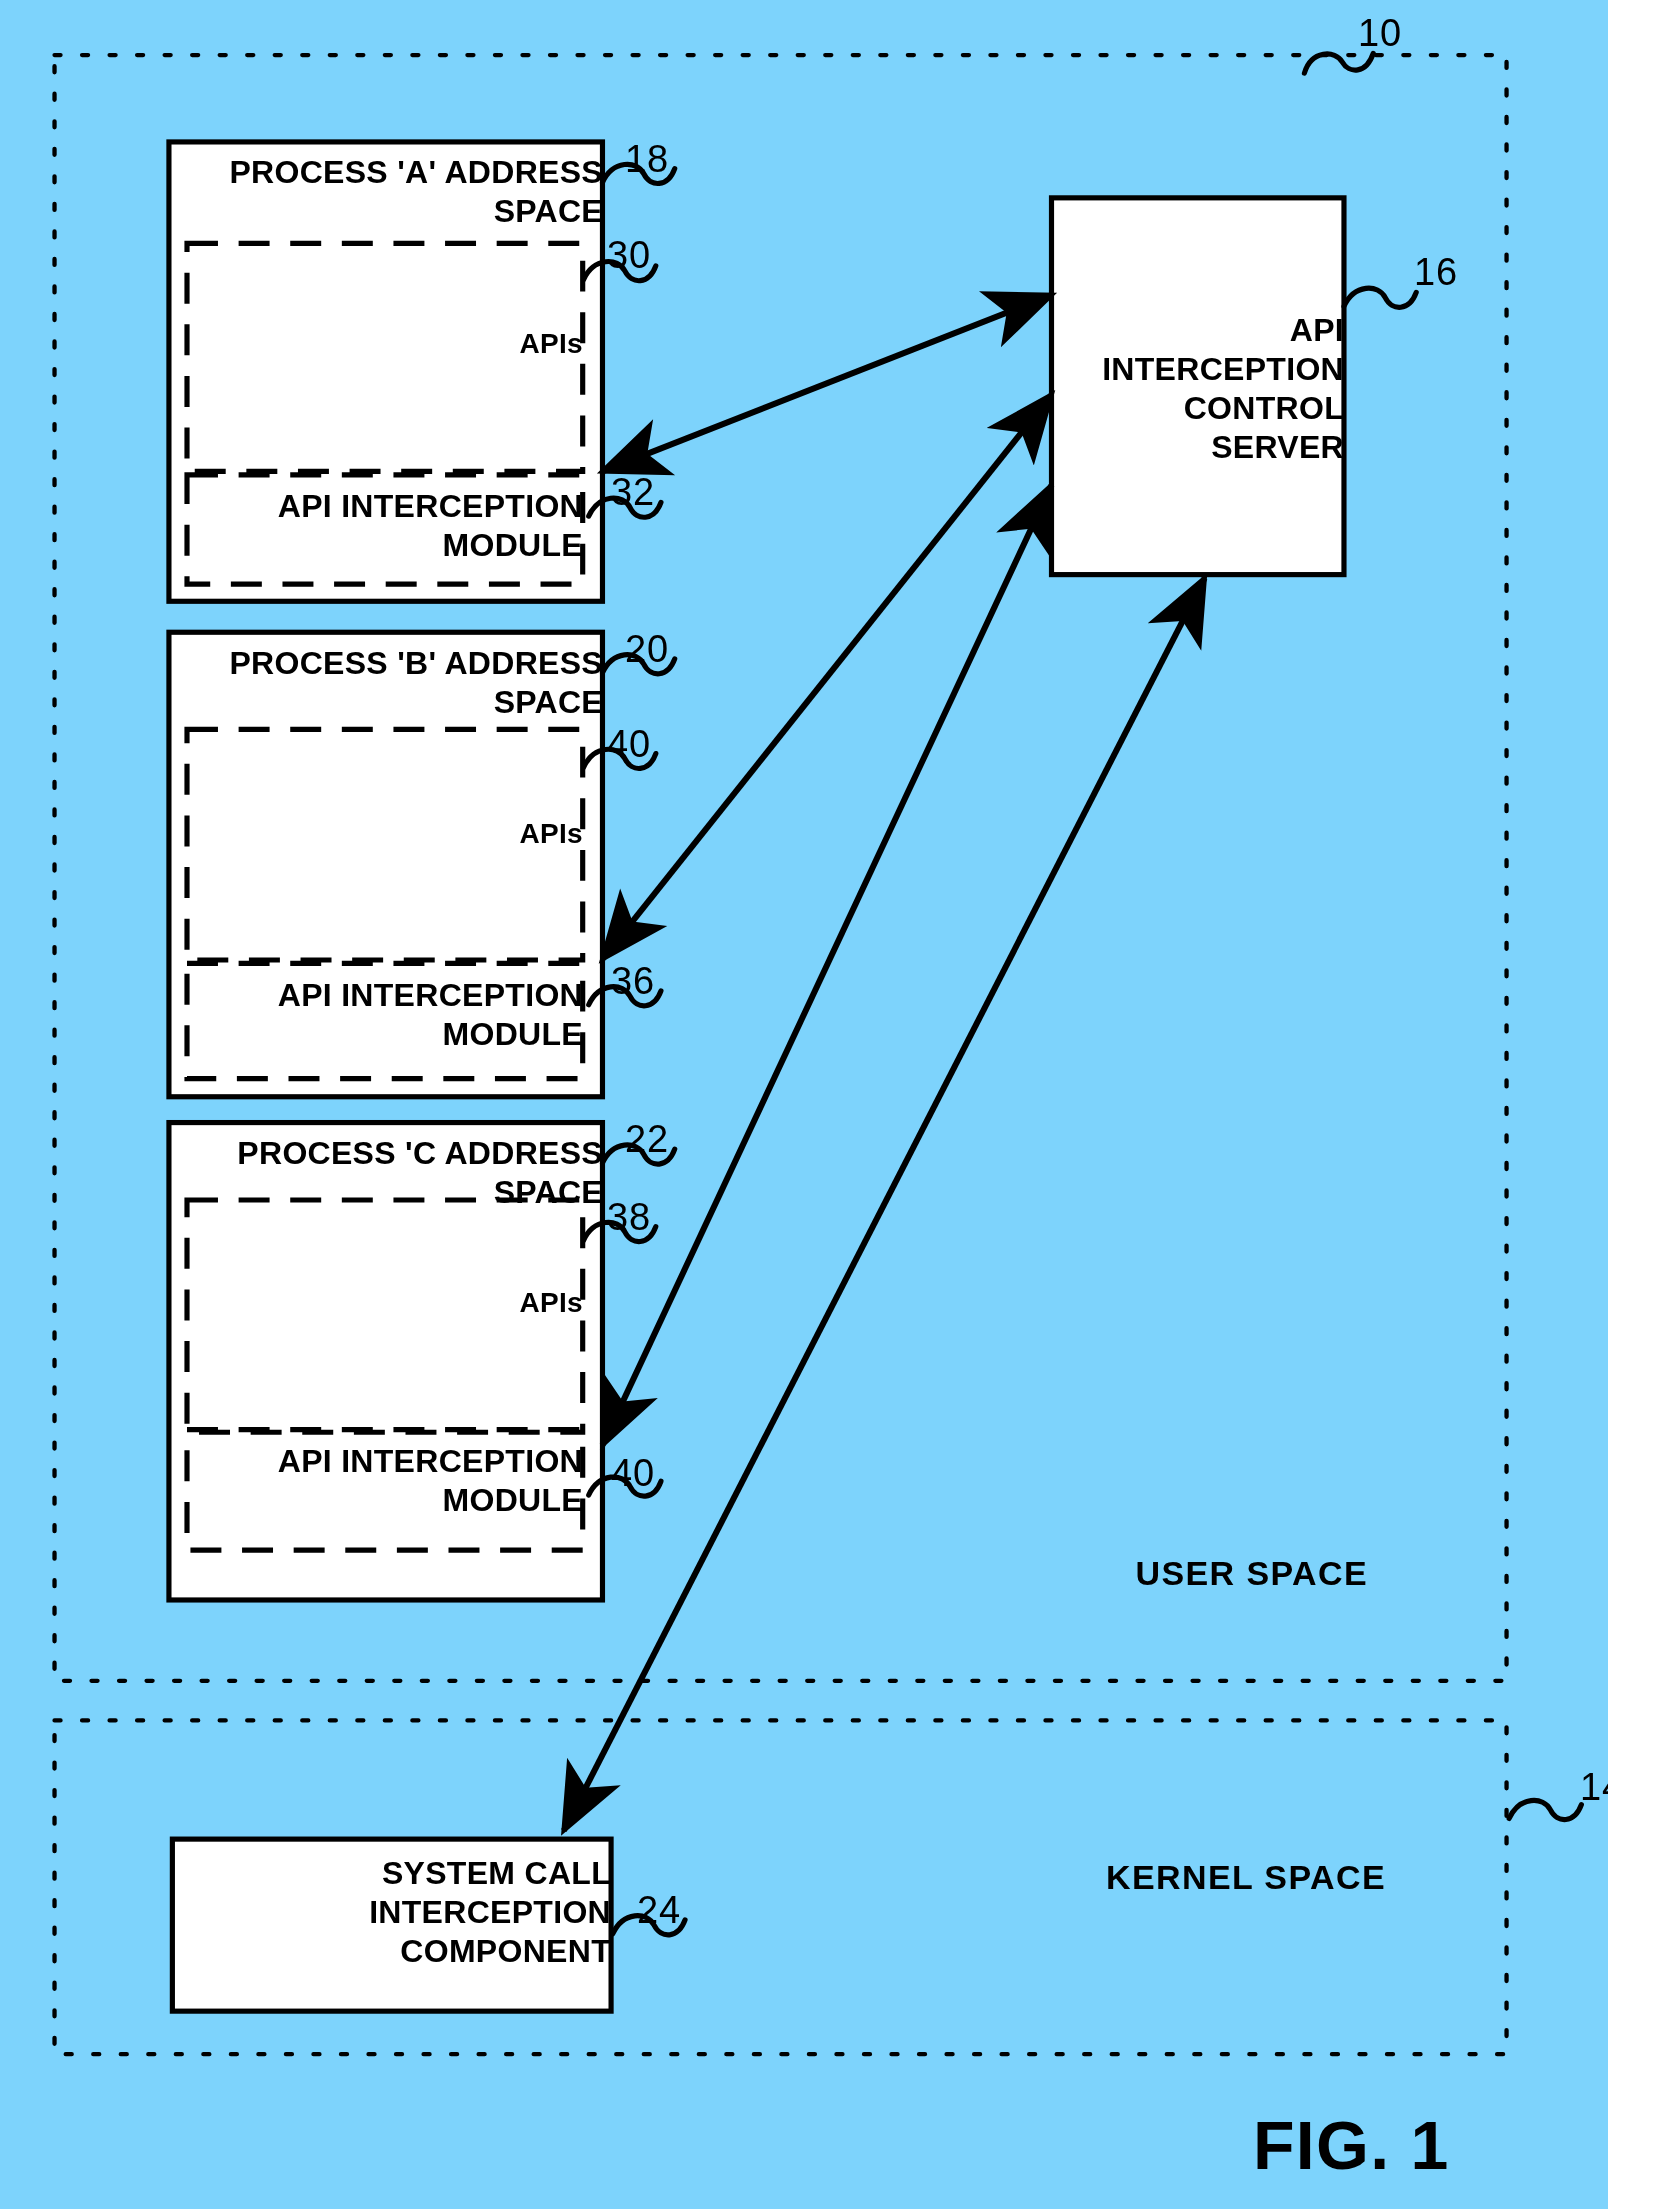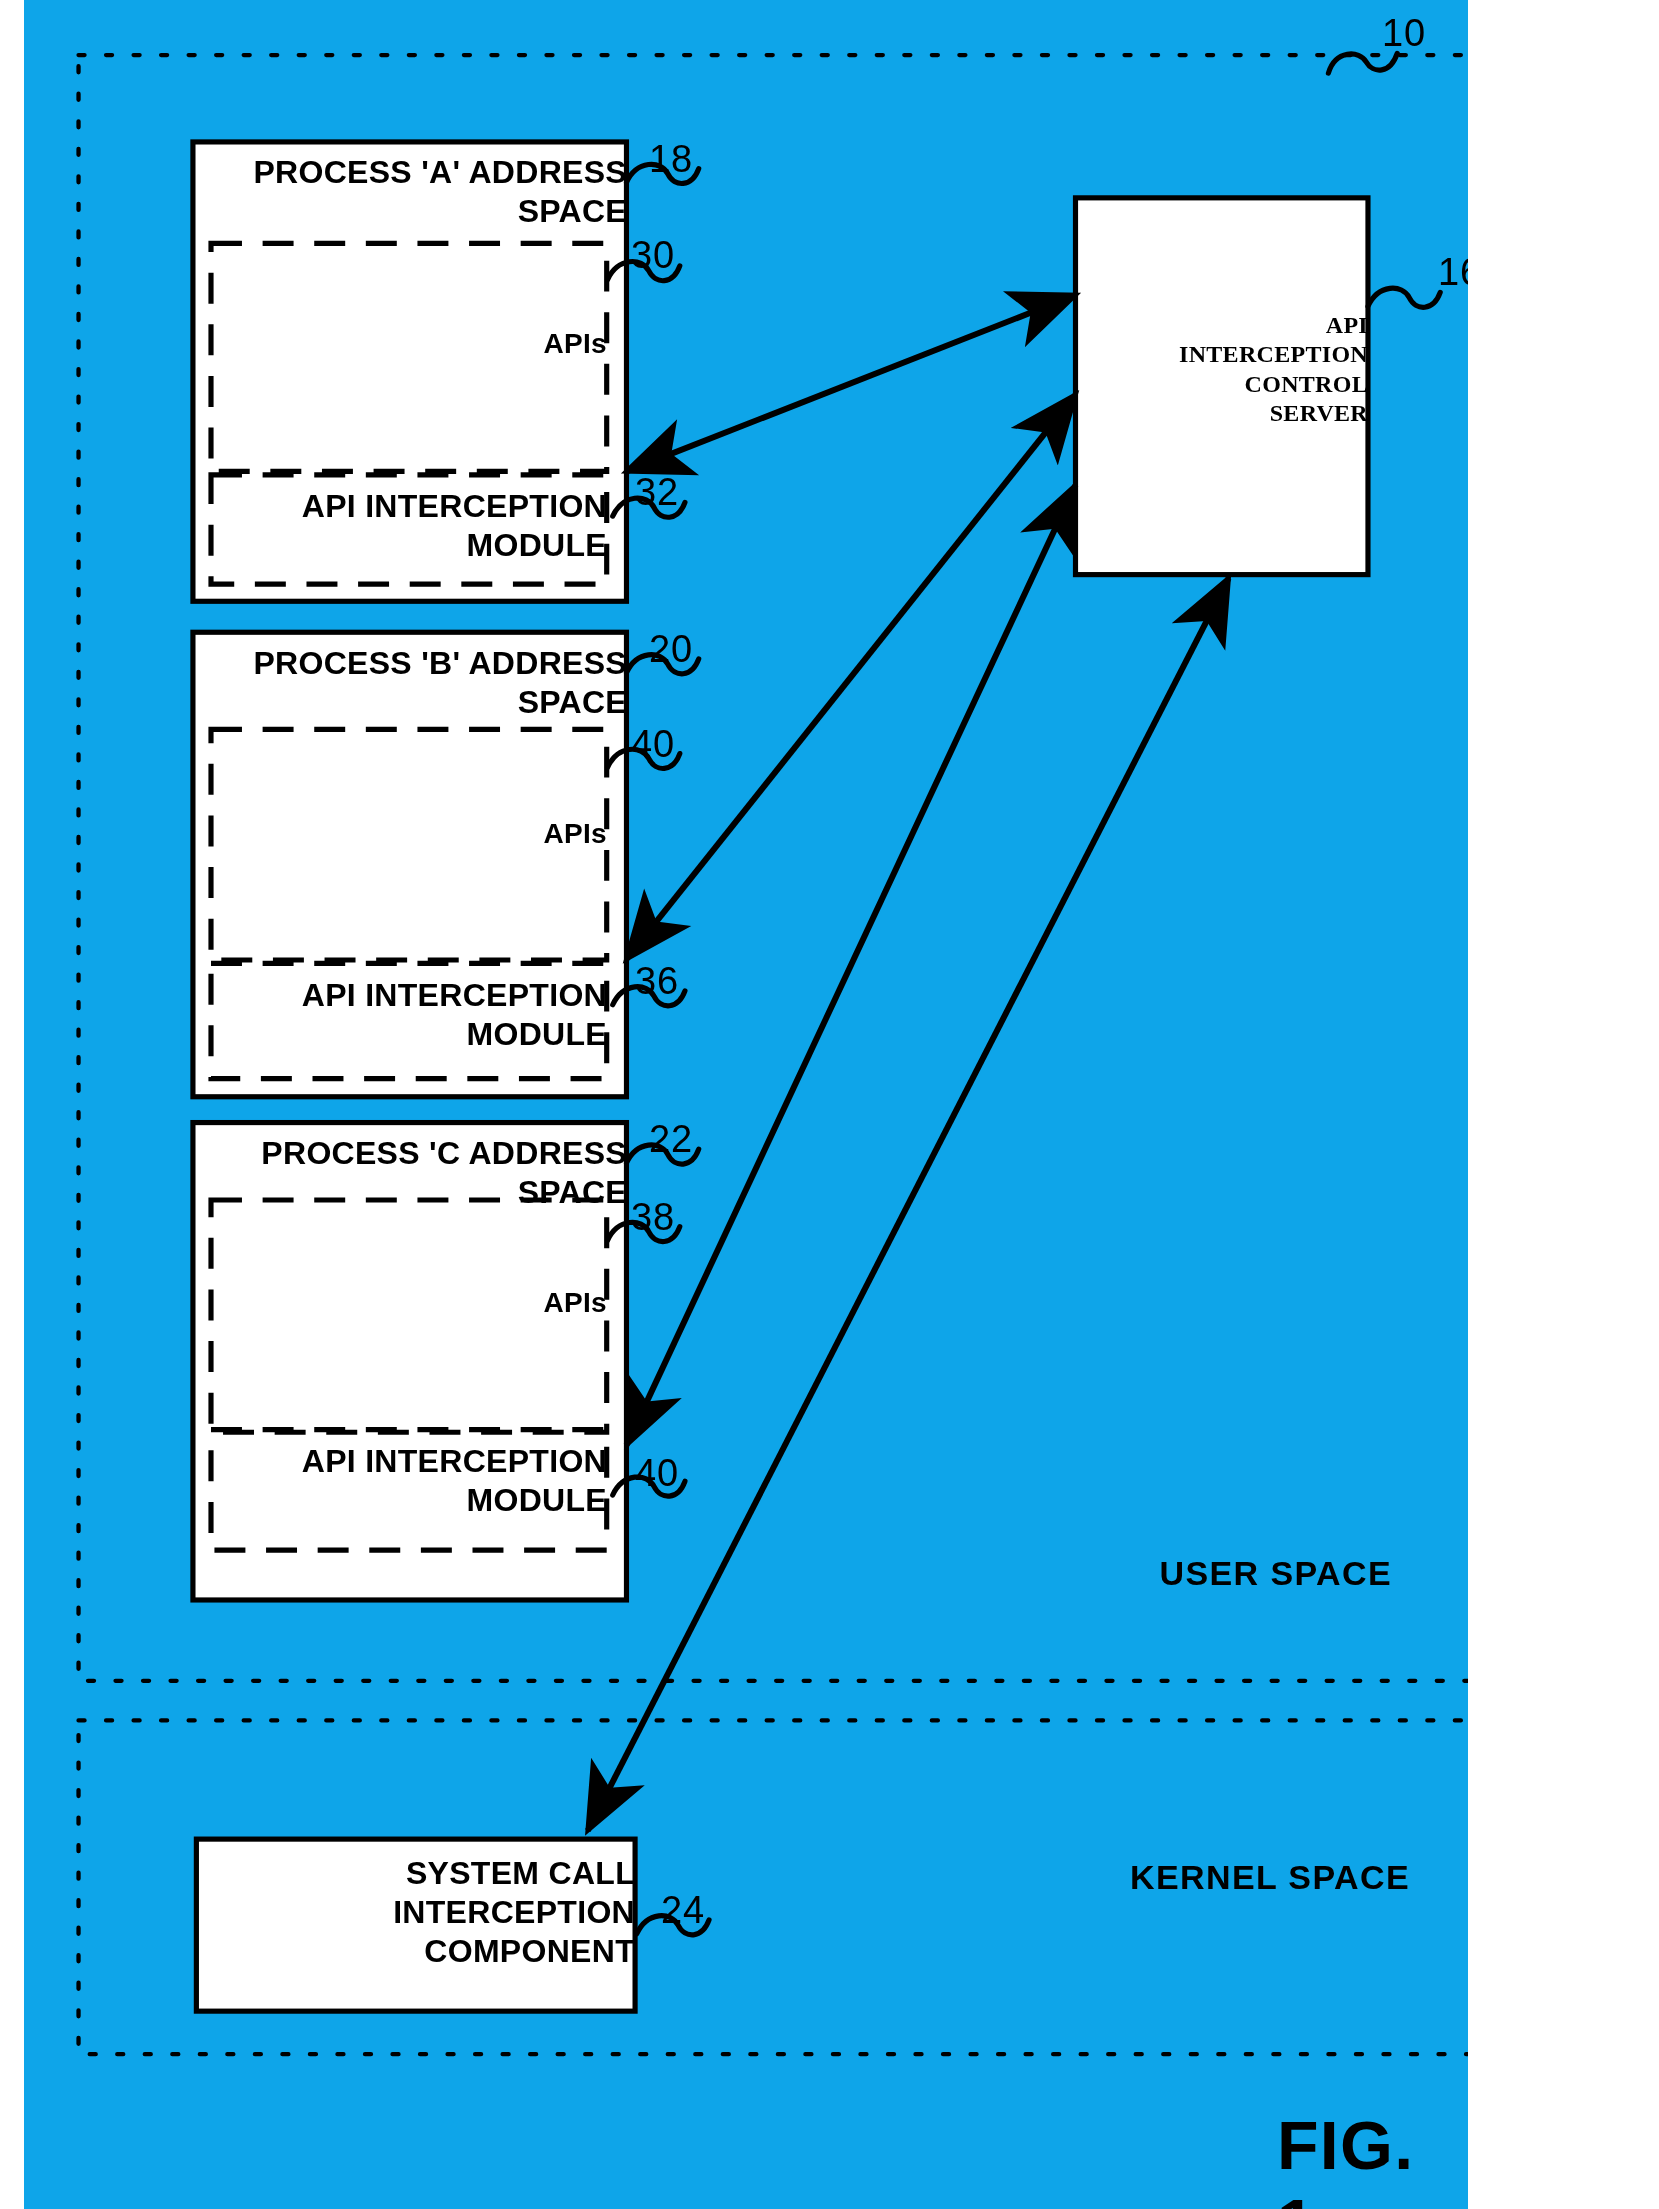--- a/index.html
+++ b/index.html
@@ -6,25 +6,24 @@
     margin: 0;
     padding: 0;
     background: #ffffff;
   }
   body {
     font-family: "Liberation Sans", sans-serif;
     color: #000000;
   }
   #figure {
     position: relative;
-    width: 1444px;
+    width: 1608px;
     height: 2209px;
-    background: #0ea5e9;
+    background: #7dd3fc;
     overflow: hidden;
-    margin-left: 24px;
   }
   svg.layer {
     position: absolute;
     left: 0;
     top: 0;
     width: 1660px;
     height: 2209px;
     pointer-events: none;
   }
   .txt {
@@ -37,21 +36,21 @@
     white-space: pre-line;
   }
   .refnum {
     position: absolute;
     font-weight: normal;
     font-size: 38px;
     letter-spacing: 0.9px;
     color: #000;
   }
   .boxlabel { font-size: 32px; }
-  .serverlabel { font-size: 24px; font-family: Liberation Serif, serif; }
+  .serverlabel { font-size: 32px; }
   .spacelabel { font-size: 34px; letter-spacing: 1.4px; }
   .figlabel {
     position: absolute;
     font-size: 68px;
     font-weight: bold;
     letter-spacing: 1.3px;
   }
   .api-label { font-size: 28px; }
 </style>
 </head>

